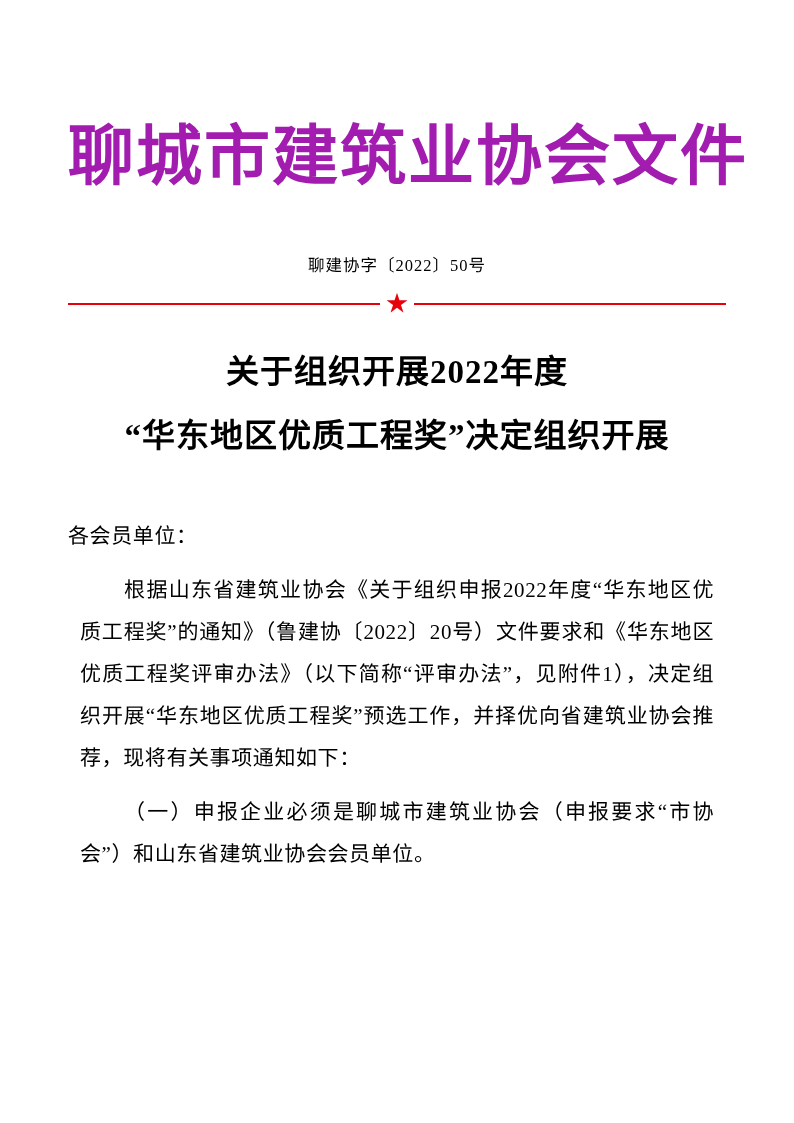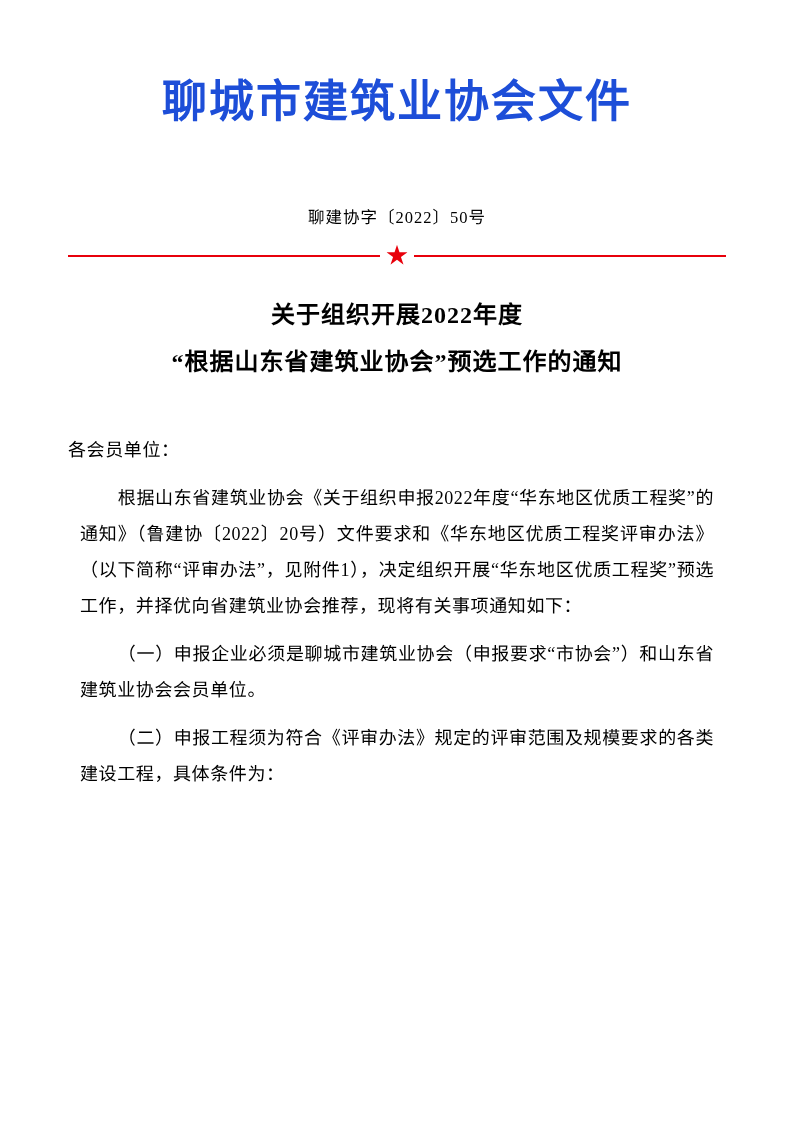--- a/index.html
+++ b/index.html
@@ -19,34 +19,34 @@
   .page {
     width: 794px;
     height: 1123px;
     box-sizing: border-box;
     padding: 0 68px;
     position: relative;
   }
 
   
   .masthead {
-    margin-top: 76px;
+    margin-top: 118px;
     text-align: center;
-    color: #1d4ed8;
+    color: #a21caf;
     font-family: "Liberation Serif", "DejaVu Serif", serif;
     font-weight: bold;
-    font-size: 45px;
+    font-size: 66px;
     line-height: 1.18;
     letter-spacing: 2px;
     white-space: nowrap;
   }
 
   
   .doc-number {
-    margin-top: 75px;
+    margin-top: 56px;
     text-align: center;
     font-size: 16.5px;
     font-family: "Liberation Serif", "DejaVu Serif", serif;
     letter-spacing: 1px;
     color: #000000;
   }
 
   
   .separator {
     margin-top: 18px;
@@ -74,30 +74,30 @@
   }
 
   
   .title-block {
     margin-top: 26px;
     text-align: center;
     font-weight: bold;
     color: #000000;
   }
   .title-line {
-    font-size: 24px;
+    font-size: 33px;
     line-height: 1.95;
     letter-spacing: 1px;
     font-family: "Liberation Serif", "DejaVu Serif", serif;
   }
 
   
   .body-block {
     margin-top: 46px;
-    font-size: 18px;
+    font-size: 21px;
     line-height: 2.0;
     letter-spacing: 0.6px;
     text-align: justify;
     font-family: "Liberation Serif", "DejaVu Serif", serif;
   }
   .p-flush {
     text-indent: 0;
     margin: 0;
   }
   .p-indent {
@@ -114,23 +114,22 @@
 
   <div class="doc-number">聊建协字〔2022〕50号</div>
 
   <div class="separator">
     <div class="rule"></div>
     <div class="star">★</div>
   </div>
 
   <div class="title-block">
     <div class="title-line">关于组织开展2022年度</div>
-    <div class="title-line">“根据山东省建筑业协会”预选工作的通知</div>
+    <div class="title-line">“华东地区优质工程奖”决定组织开展</div>
   </div>
 
   <div class="body-block">
     <p class="p-flush">各会员单位：</p>
     <p class="p-indent">根据山东省建筑业协会《关于组织申报2022年度“华东地区优质工程奖”的通知》（鲁建协〔2022〕20号）文件要求和《华东地区优质工程奖评审办法》（以下简称“评审办法”，见附件1），决定组织开展“华东地区优质工程奖”预选工作，并择优向省建筑业协会推荐，现将有关事项通知如下：</p>
     <p class="p-indent">（一）申报企业必须是聊城市建筑业协会（申报要求“市协会”）和山东省建筑业协会会员单位。</p>
-    <p class="p-indent">（二）申报工程须为符合《评审办法》规定的评审范围及规模要求的各类建设工程，具体条件为：</p>
   </div>
 
 </div>
 
 </body></html>

